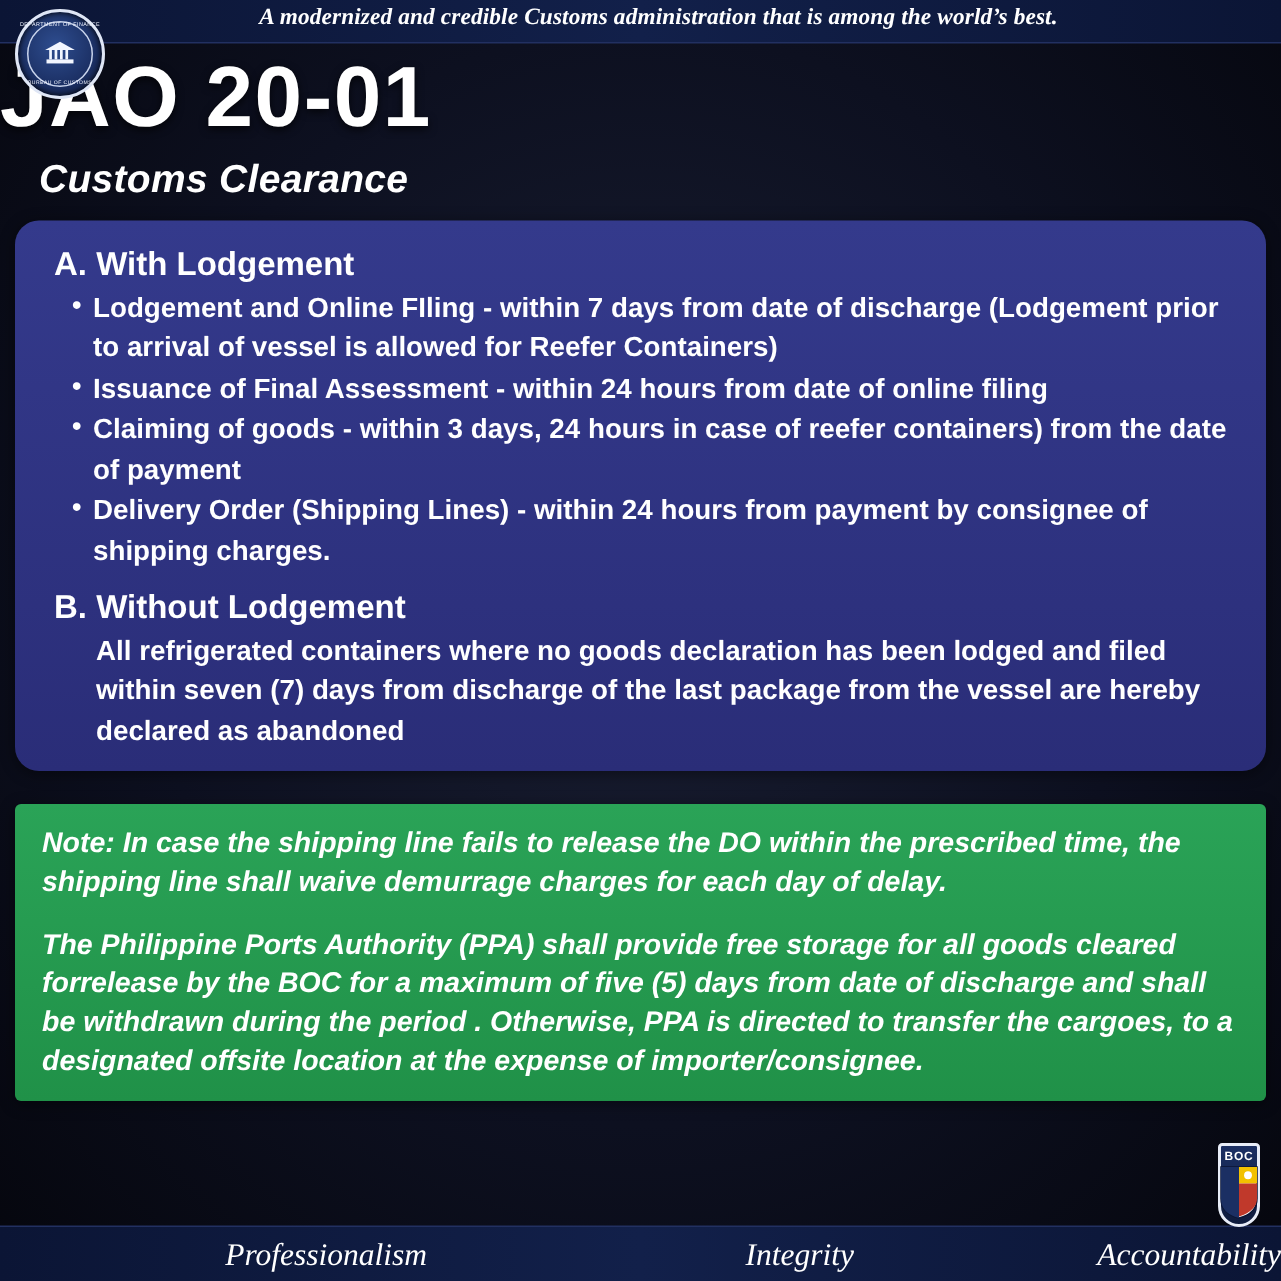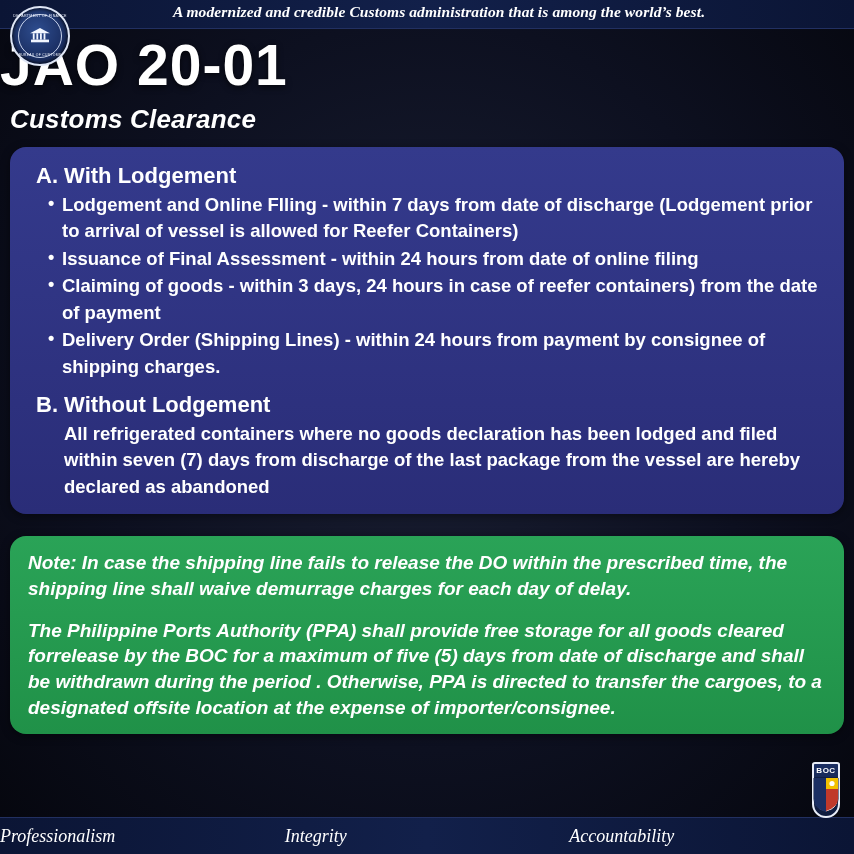--- a/index.html
+++ b/index.html
@@ -99,21 +99,21 @@
     letter-spacing: 1px;
     margin-top: 7px;
     text-shadow: 0 2px 6px rgba(0,0,0,0.7);
     line-height: 1.05;
   }
   .subtitle {
     color: #ffffff;
     font-size: 26px;
     font-weight: bold;
     font-style: italic;
-    margin: 8px 0 0 10px;
+    margin: 8px 0 0 26px;
     letter-spacing: 0.2px;
   }
 
   
   .panel-blue {
     margin: 12px 10px 0 10px;
     background: #2b2f7a;
     background: linear-gradient(to bottom, #343a8c 0%, #2a2d78 100%);
     border-radius: 16px;
     padding: 12px 16px 14px 16px;
@@ -152,21 +152,21 @@
     line-height: 1.43;
     font-weight: bold;
     margin: 0 0 0 38px;
     color: #ffffff;
   }
 
   
   .panel-green {
     margin: 22px 10px 0 10px;
     background: linear-gradient(to bottom, #2aa357 0%, #209148 100%);
-    border-radius: 16px;
+    border-radius: 4px;
     padding: 14px 18px 14px 18px;
     color: #ffffff;
     box-shadow: 0 2px 10px rgba(0,0,0,0.45);
   }
   .note-p {
     font-size: 19px;
     line-height: 1.35;
     font-style: italic;
     font-weight: bold;
     margin: 0 0 16px 0;
@@ -181,25 +181,25 @@
     bottom: 0;
     width: 854px;
     height: 36px;
     background: linear-gradient(to right, #0b1535 0%, #12204a 50%, #0b1535 100%);
     border-top: 1px solid #223061;
     display: flex;
     align-items: center;
   }
   .footer-item {
     flex: 1;
-    text-align: left;
+    text-align: right;
     color: #ffffff;
     font-family: "Liberation Serif", serif;
     font-style: italic;
-    font-size: 18px;
+    font-size: 21px;
   }
   .boc-badge {
     position: absolute;
     right: 14px;
     bottom: 36px;
     width: 28px;
     height: 56px;
     background: #123;
     border: 2px solid #e8edf8;
     border-radius: 4px 4px 20px 20px;

